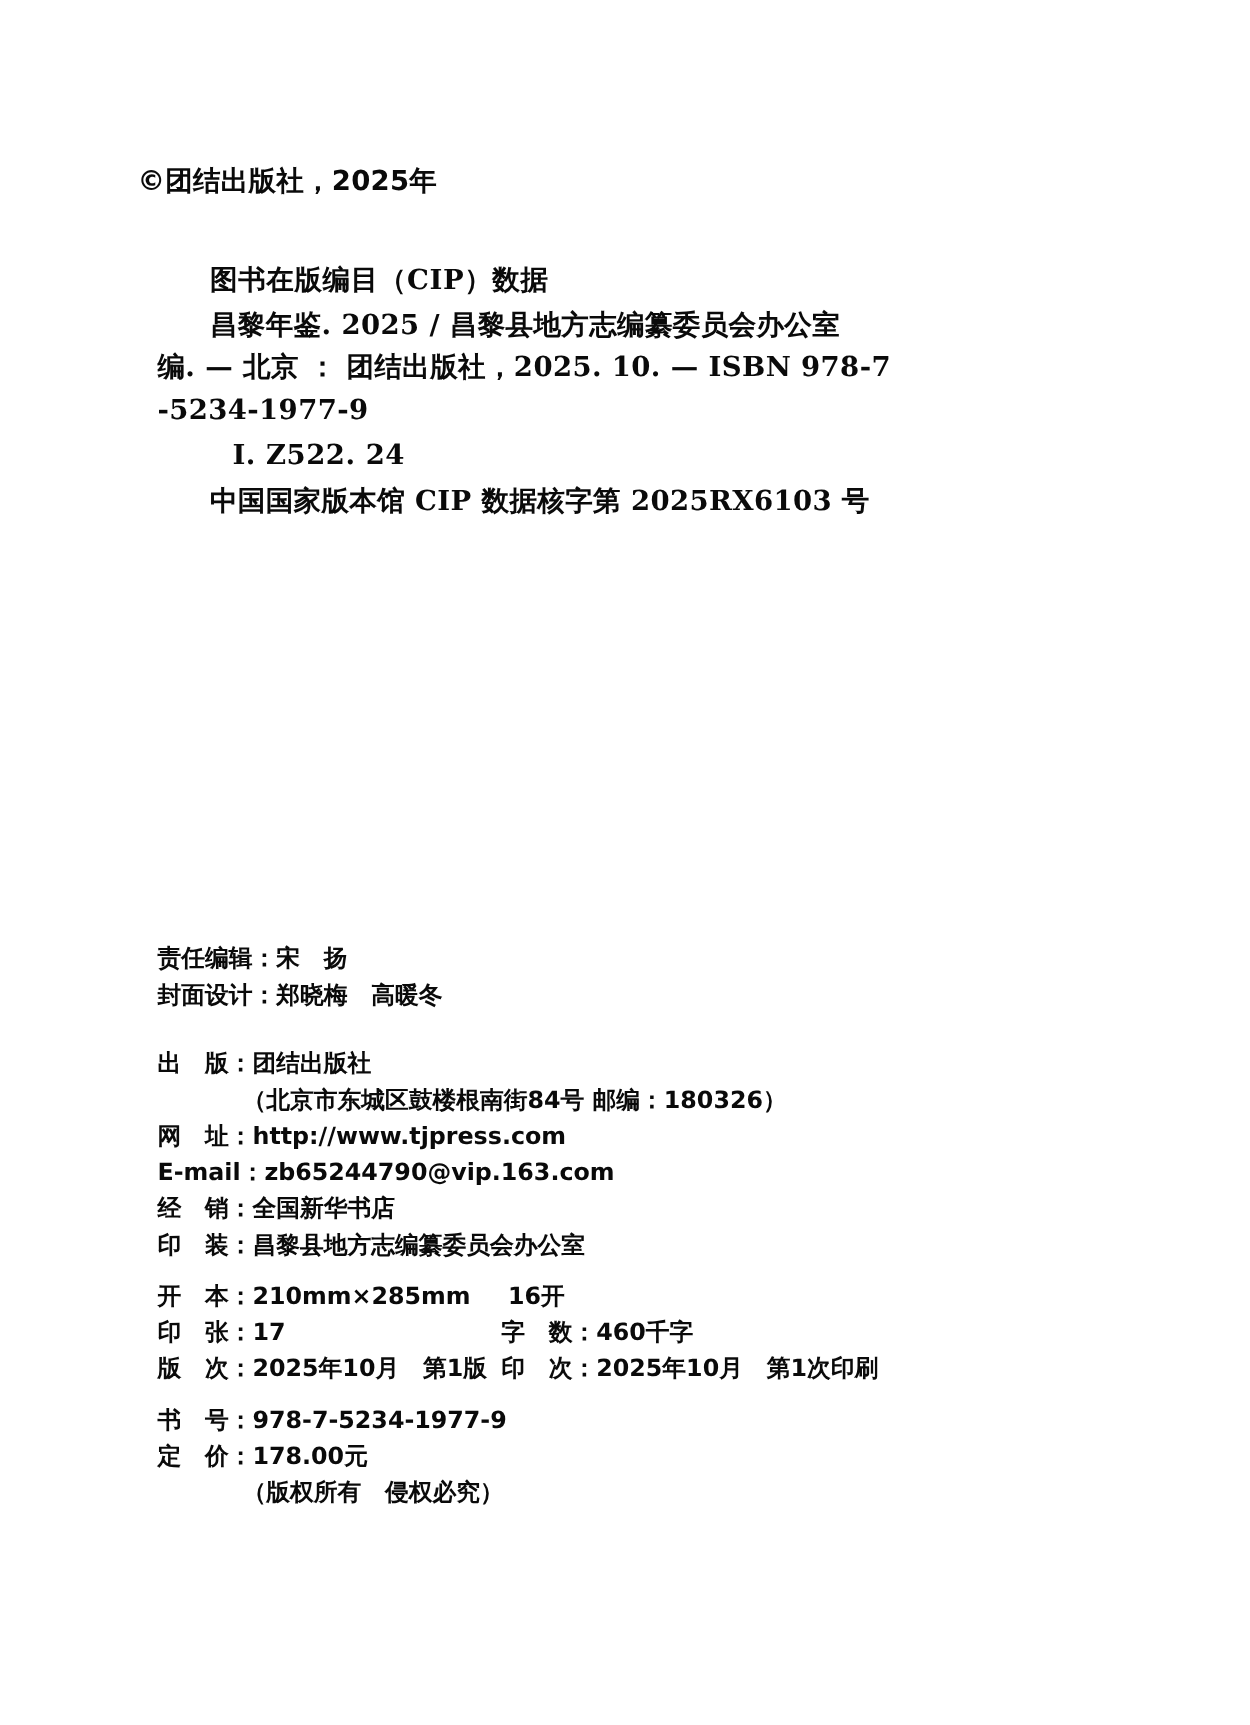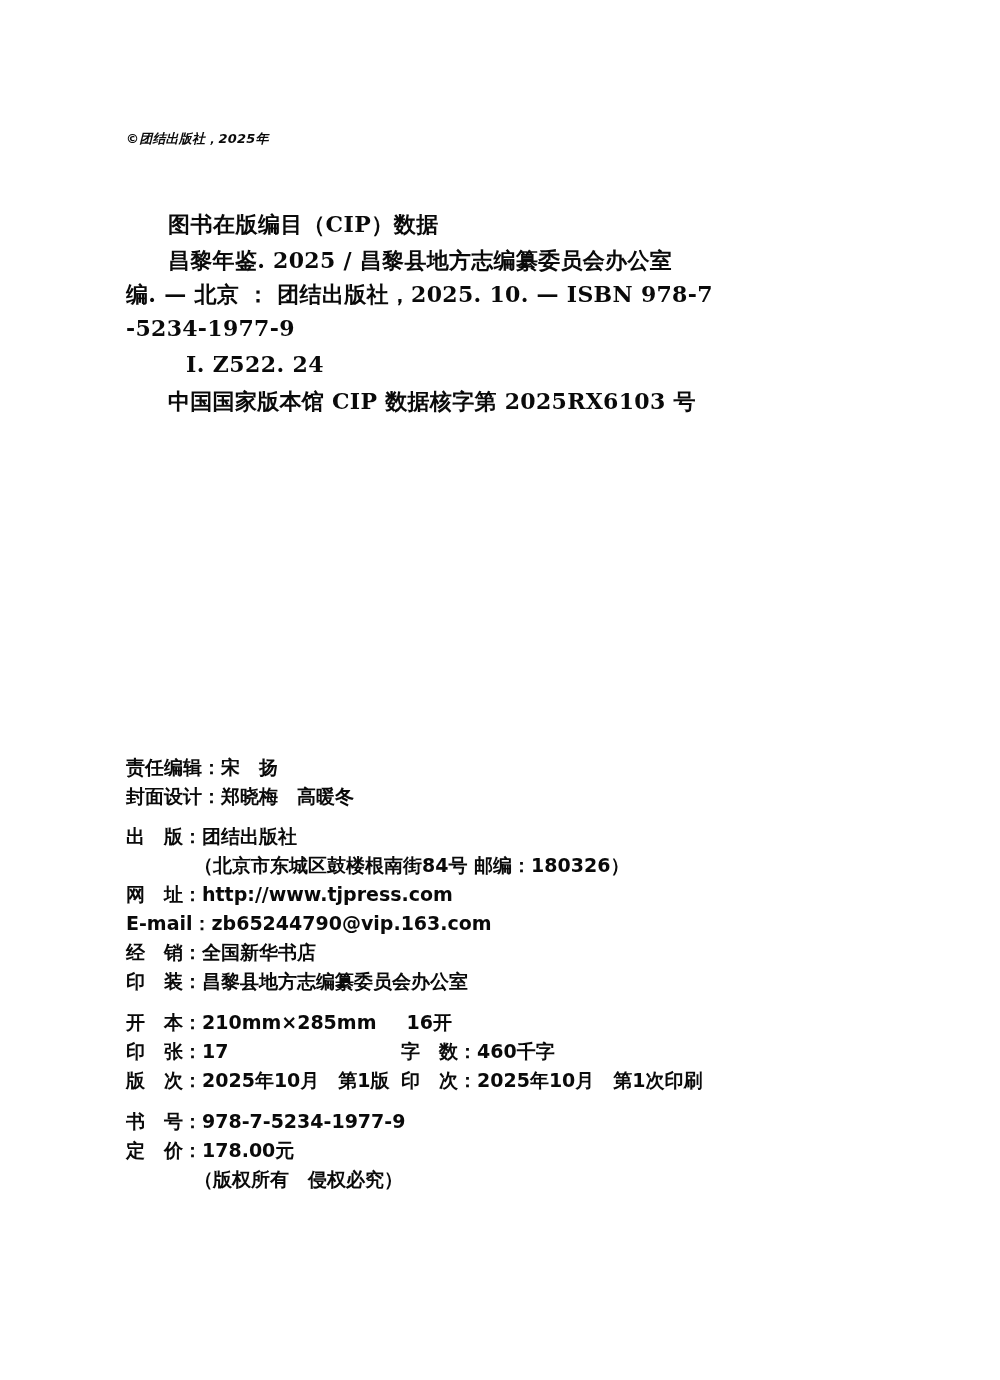--- a/index.html
+++ b/index.html
@@ -19,27 +19,26 @@
     position: absolute;
     top: 0; left: 0;
     width: 1000px;
     height: 1380px;
     background: #ffffff;
   }
 
   
   .copyright-line {
     position: absolute;
-    left: 126px;
+    left: 110px;
     top: 130px;
-    font-size: 13px;
+    font-size: 22px;
     font-weight: bold;
     letter-spacing: 0.2px;
     white-space: nowrap;
-    font-style: italic;
   }
 
   
   .cip-block {
     position: absolute;
     left: 126px;
     top: 207px;
     width: 540px;
     font-family: "DejaVu Serif", "Liberation Serif", serif;
     font-size: 22px;
@@ -96,21 +95,21 @@
     position: relative;
     white-space: nowrap;
     margin-bottom: 10px;
   }
   .lbl {
     display: inline-block;
   }
   .indent {
     padding-left: 68px;
   }
-  .gap-lg { margin-top: 21px; }
+  .gap-lg { margin-top: 36px; }
   .gap-md { margin-top: 22px; }
 
   .two-col {
     position: relative;
     white-space: nowrap;
     margin-bottom: 10px;
   }
   .col-b {
     position: absolute;
     left: 275px;

